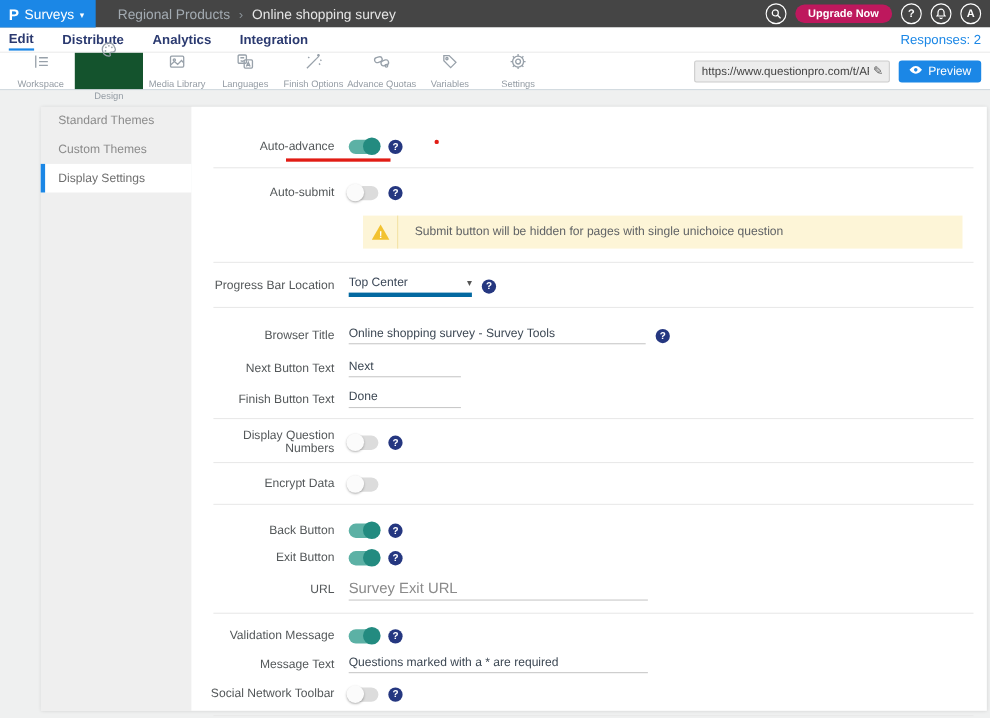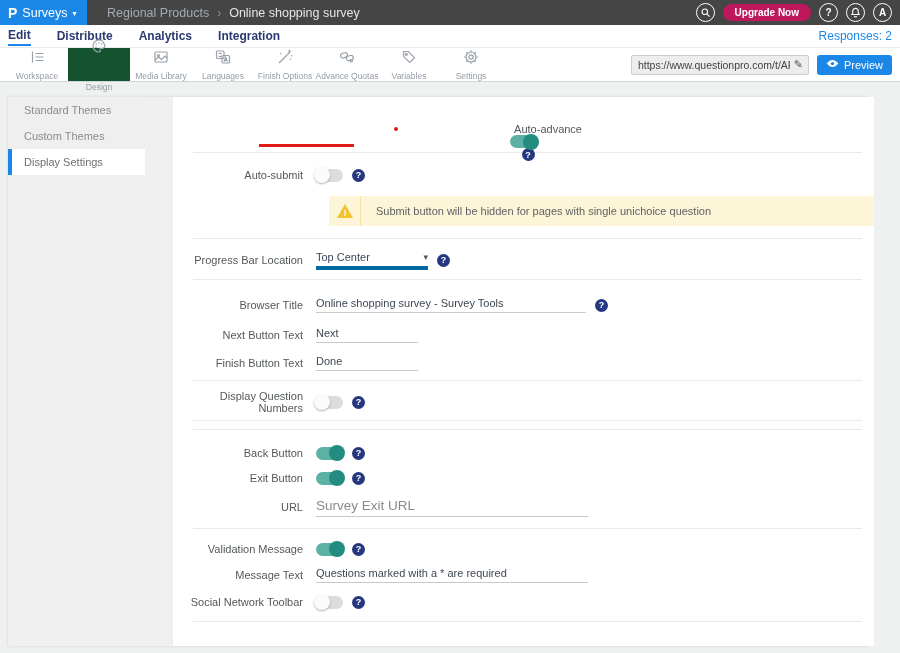--- a/index.html
+++ b/index.html
@@ -44,22 +44,22 @@
   .urlbox { width:178px; height:20px; background:#ededed; border:1px solid #ccc; border-radius:2px;
     display:flex; align-items:center; }
   .urlbox input { flex:1; min-width:0; border:none; background:transparent; font-size:10.5px;
     color:#444; padding:0 4px 0 6px; outline:none; font-family:"Liberation Sans",sans-serif; }
   .pencil { font-size:11px; color:#555; padding-right:5px; cursor:pointer; }
   .preview-btn { height:20px; background:#1b87e6; border-radius:3px; color:#fff; font-size:11px;
     display:flex; align-items:center; gap:5px; padding:0 9px; cursor:pointer; }
   .preview-btn svg { width:13px; height:13px; }
 
   
-  .main { position:absolute; left:8px; top:97px; width:860px; height:549px; display:flex;
-    box-shadow:0 0 3px rgba(0,0,0,.12);gap:28px; }
+  .main { position:absolute; left:37px; top:97px; width:860px; height:549px; display:flex;
+    box-shadow:0 0 3px rgba(0,0,0,.12); }
   .sidebar { width:137px; background:#efefef; flex-shrink:0; }
   .side-item { height:26px; display:flex; align-items:center; padding-left:16px;
     font-size:11px; color:#8b8b8b; cursor:pointer; }
   .side-item.active { background:#fff; color:#6e6e6e; border-left:4px solid #1b87e6; padding-left:12px; }
   .content { flex:1; background:#fff; position:relative; }
 
   .row { display:flex; align-items:center; }
   .flabel { width:143px; text-align:right; padding-right:13px; font-size:11px; color:#54585a;
     flex-shrink:0; }
   .divider { height:1px; background:#e9e9e9; margin:0 12px 0 20px; }
@@ -89,21 +89,21 @@
 
   .uinput { border:none; border-bottom:1px solid #c9c9c9; font-size:11px; color:#3d4854;
     padding:0 0 3px 0; outline:none; background:transparent; font-family:"Liberation Sans",sans-serif; }
   .w-long { width:270px; } .w-short { width:102px; } .w-med { width:272px; }
   .url-input { font-size:13.5px; }
   .url-input::placeholder { color:#8a8a8a; }
 
   .ann-underline { position:absolute; height:3px; background:#e11c14; }
   .ann-dot { position:absolute; width:4px; height:4px; border-radius:50%; background:#e11c14; }
 
-  .rel { position:relative;flex-direction:column; }
+  .rel { position:relative; }
 </style>
 </head>
 <body>
 
 <div class="topbar">
   <div class="brand">
     <span class="logo">P</span>
     <span class="brand-label">Surveys</span>
     <span class="brand-caret">▾</span>
   </div>
@@ -282,20 +282,24 @@
     </div>
     <div class="divider" style="margin-top:8px;"></div>
 
     <div class="row" style="margin-top:11px; height:20px;">
       <span class="flabel">Display Question Numbers</span>
       <span class="toggle"></span>
       <span class="help">?</span>
     </div>
     <div class="divider" style="margin-top:8px;"></div>
 
+    <div class="row" style="margin-top:9px; height:20px;">
+      <span class="flabel">Encrypt Data</span>
+      <span class="toggle"></span>
+    </div>
     <div class="divider" style="margin-top:8px;"></div>
 
     <div class="row" style="margin-top:13px; height:20px;">
       <span class="flabel">Back Button</span>
       <span class="toggle on"></span>
       <span class="help">?</span>
     </div>
 
     <div class="row" style="margin-top:5px; height:20px;">
       <span class="flabel">Exit Button</span>

